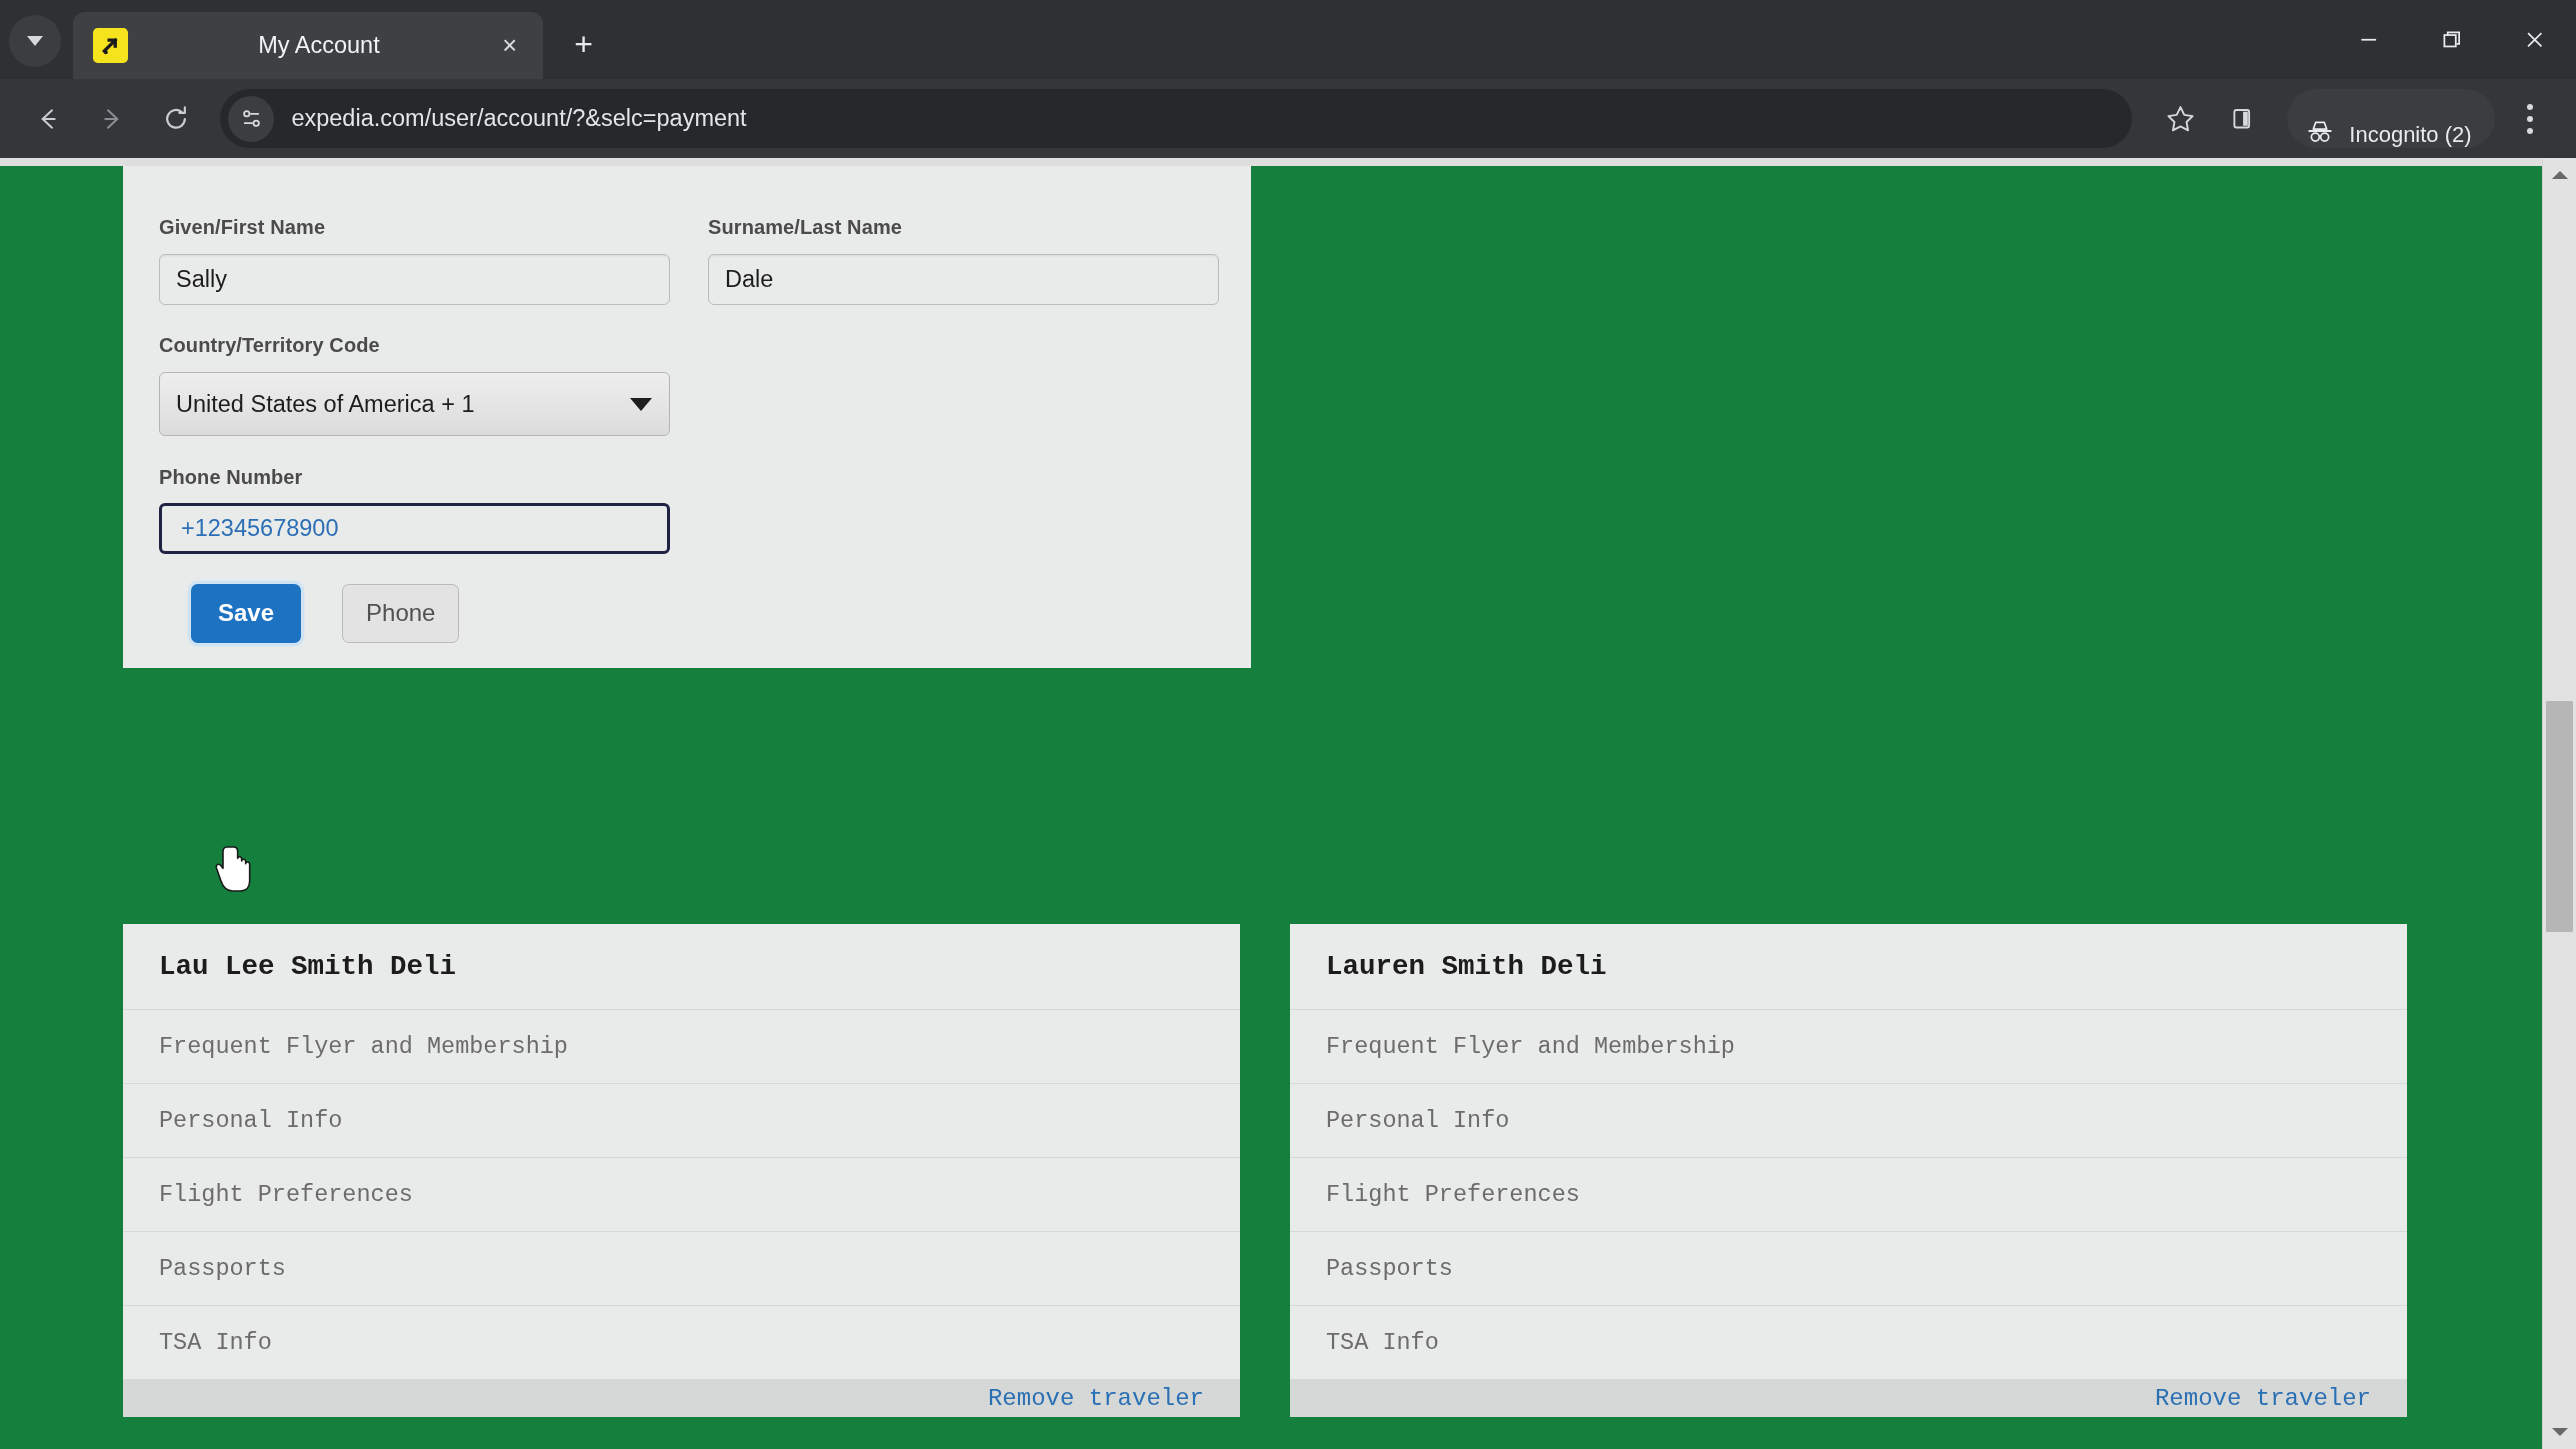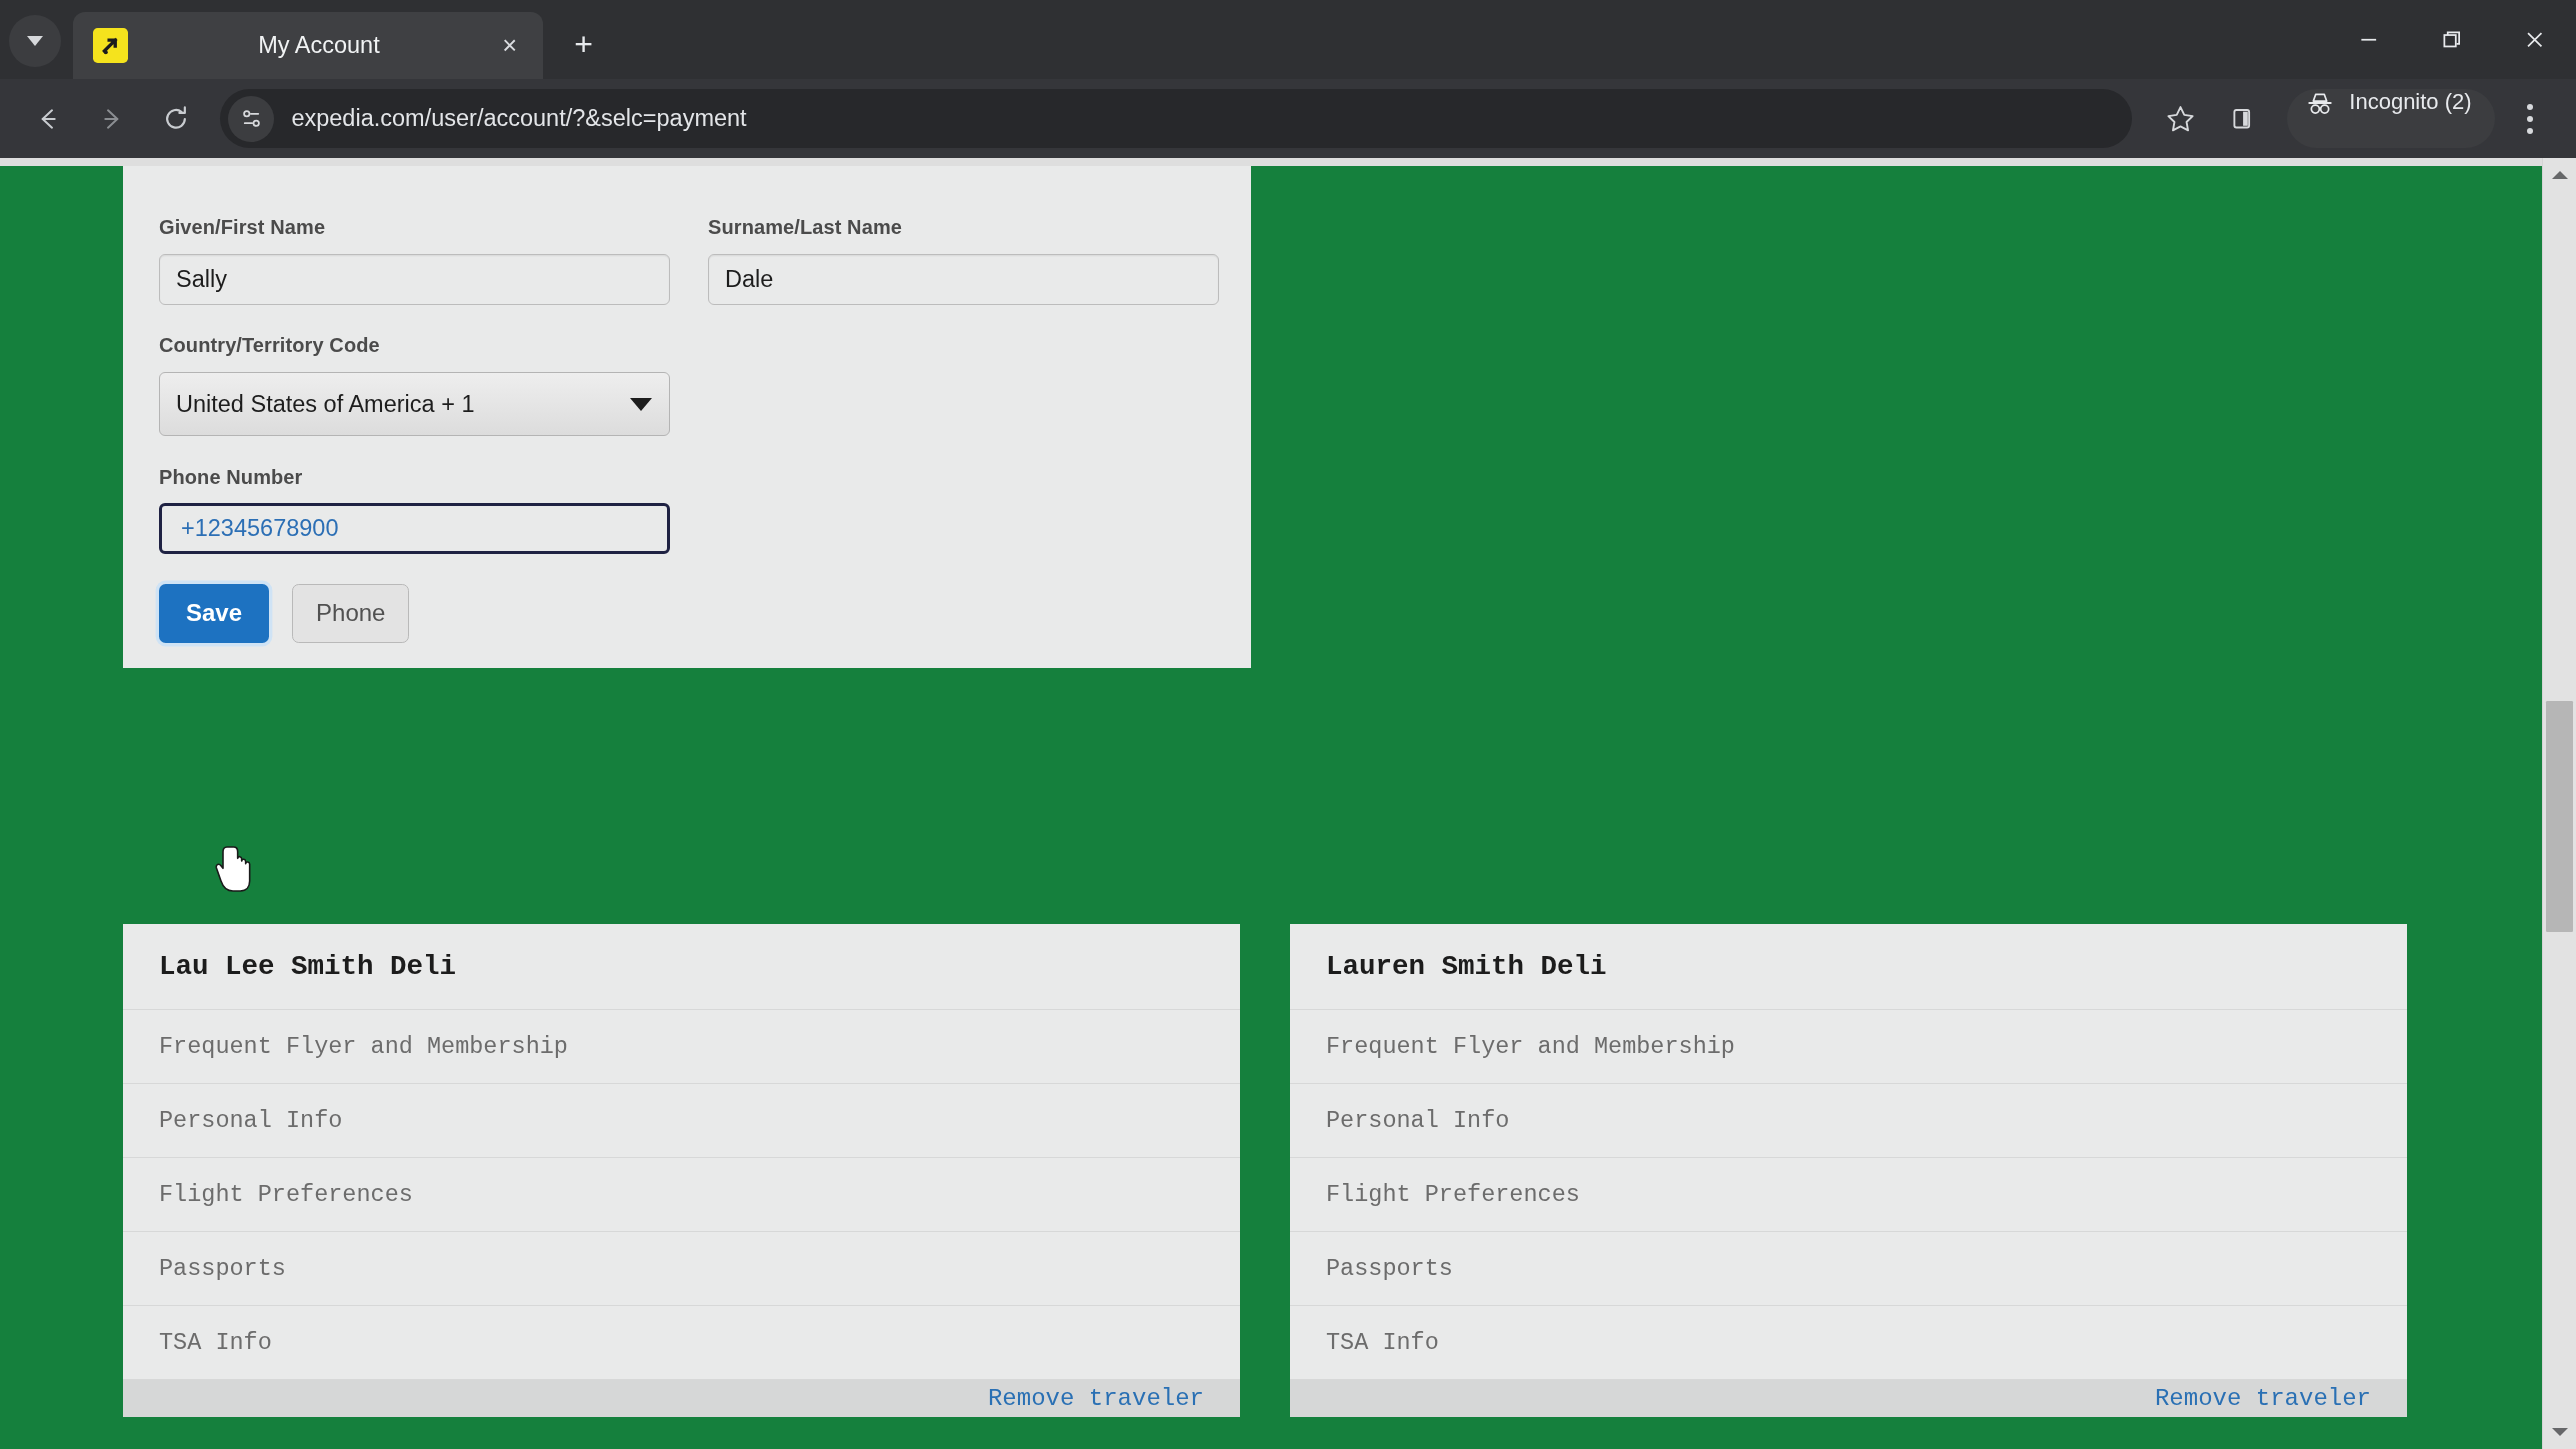--- a/index.html
+++ b/index.html
@@ -139,21 +139,21 @@
     width: 62px; height: 62px;
     display: flex; align-items: center; justify-content: center;
     color: #d7d9dc;
     border-radius: 50%;
     flex: 0 0 auto;
   }
   .incognito-pill {
     height: 59px;
     background: #3c3d40;
     border-radius: 29.5px;
-    display: flex; align-items: flex-start;
+    display: flex; align-items: flex-end;
     padding: 0 23px 0 17.4px;
     margin-left: 13.4px;
     flex: 0 0 auto;
   }
   .incognito-pill .label {
     color: #e8eaed;
     font-size: 22px;
     margin-left: 13.4px;
     white-space: nowrap;
   }
@@ -236,21 +236,21 @@
     justify-content: space-between;
     padding: 0 17.4px 0 16px;
   }
   .selwrap .selval { font-size: 23.5px; color: #1d1d1d; }
   .sel-caret {
     width: 0; height: 0;
     border-left: 11.4px solid transparent;
     border-right: 11.4px solid transparent;
     border-top: 13.4px solid #1d1d1d;
   }
-  .btn-row { display: flex; align-items: center; gap: 23px; margin-top: 4px; }
+  .btn-row { display: flex; align-items: center; gap: 41px; margin-top: 4px; margin-left: 32px; }
   .btn-save {
     background: #1d72c1;
     color: #ffffff;
     font-size: 24px;
     font-weight: bold;
     border: none;
     border-radius: 6.7px;
     padding: 0 27px;
     height: 59px;
     display: flex; align-items: center;

